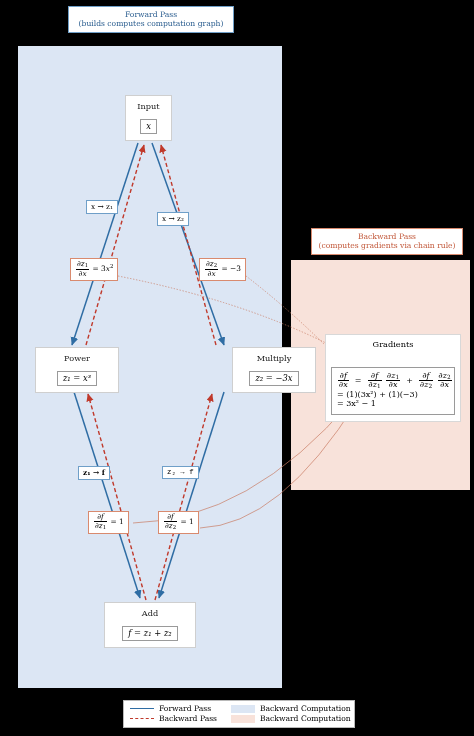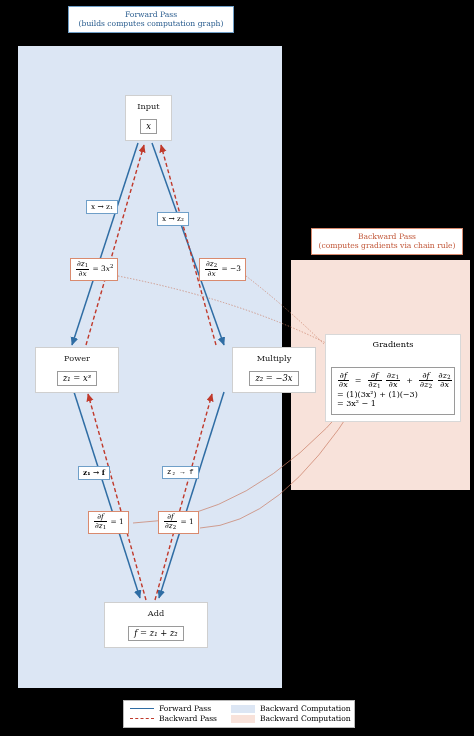--- a/index.html
+++ b/index.html
@@ -92,21 +92,21 @@
     border: 0.8px solid #9a9a9a;
     padding: 1px 5px 2px 5px;
     font-size: 8.4px;
     font-style: italic;
     background: #ffffff;
     white-space: nowrap;
   }
   .node-input    { left: 125px; top: 95px;  width: 47px; }
   .node-power    { left: 35px;  top: 347px; width: 84px; }
   .node-multiply { left: 196px; top: 347px; width: 84px; margin-left: 36px; }
-  .node-add      { left: 104px; top: 602px; width: 104px; }
+  .node-add      { left: 104px; top: 602px; width: 92px; }
   
   .grad-box {
     position: absolute;
     left: 325px;
     top: 334px;
     width: 136px;
     box-sizing: border-box;
     background: #ffffff;
     border: 0.8px solid #d8d8d8;
     text-align: center;

